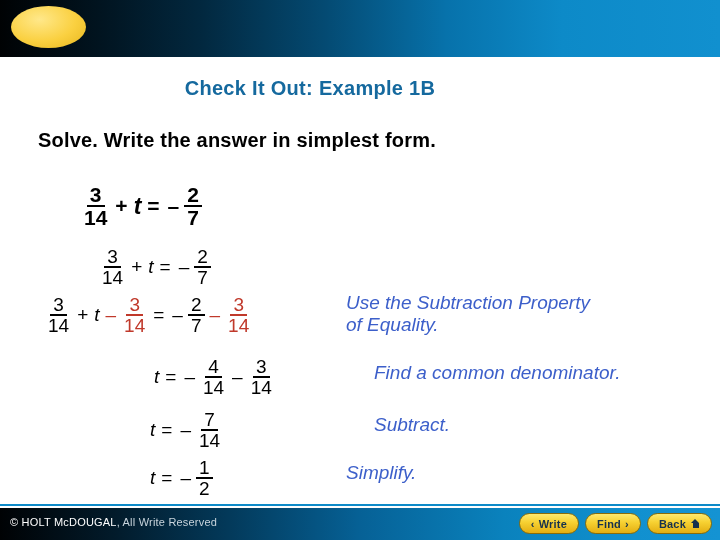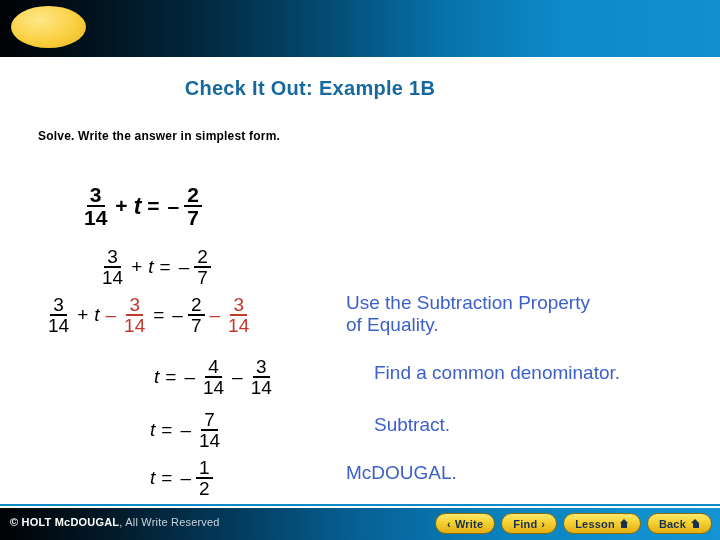--- a/index.html
+++ b/index.html
@@ -61,21 +61,21 @@
     font-size: 20px;
     font-weight: bold;
     letter-spacing: 0.3px;
   }
 
   
   .instruction {
     position: absolute;
     left: 38px; top: 129px;
     color: #000000;
-    font-size: 12px;
+    font-size: 20px;
     font-weight: bold;
     letter-spacing: 0.2px;
   }
 
   
   .eq {
     position: absolute;
     display: flex;
     align-items: center;
     white-space: nowrap;
@@ -124,20 +124,21 @@
 
   
   #eq4 { left: 152px; top: 357px; font-size: 19px; }
   #eq5 { left: 148px; top: 410px; font-size: 19px; }
   #eq6 { left: 148px; top: 458px; font-size: 19px; }
 
   
   .note {
     position: absolute;
     color: #3c5fca;
+    font-style: italic;
     font-size: 19px;
     line-height: 1.18;
     white-space: pre-line;
   }
   #note1 { left: 346px; top: 292px; width: 365px; }
   #note2 { left: 346px; top: 362px; width: 365px; margin-left: 28px; }
   #note3 { left: 346px; top: 414px; width: 365px; margin-left: 28px; }
   #note4 { left: 346px; top: 462px; width: 365px; }
 
   
@@ -165,21 +166,21 @@
   .copyright {
     position: absolute;
     left: 10px; top: 8px;
     font-size: 11px;
     color: #c8d4dc;
     letter-spacing: 0.2px;
     white-space: nowrap;
   }
   .copyright .brand {
     color: #ffffff;
-    font-weight: bold;
+    font-weight: normal;
   }
   .nav-group {
     position: absolute;
     right: 8px; top: 5px;
     display: flex;
     gap: 6px;
     align-items: center;
   }
   .nav-btn {
     display: inline-flex;
@@ -320,38 +321,34 @@
   <span class="frac">
     <span class="num">1</span>
     <span class="den">2</span>
   </span>
 </div>
 
 <div class="note" id="note1">Use the Subtraction Property
 of Equality.</div>
 <div class="note" id="note2">Find a common denominator.</div>
 <div class="note" id="note3">Subtract.</div>
-<div class="note" id="note4">McDOUGAL.</div>
+<div class="note" id="note4">Simplify.</div>
 
 <div class="footer-top-rule"></div>
 <div class="footer">
   <div class="copyright">
     <span class="brand">© HOLT McDOUGAL</span><span>, All Write Reserved</span>
   </div>
   <div class="nav-group">
     <div class="nav-btn">
       <span class="chev">‹</span>
       <span>Write</span>
     </div>
     <div class="nav-btn">
       <span>Find</span>
       <span class="chev">›</span>
     </div>
     <div class="nav-btn">
-      <span>Lesson</span>
-      <span class="home"></span>
-    </div>
-    <div class="nav-btn">
       <span>Back</span>
       <span class="home"></span>
     </div>
   </div>
 </div>
 
 </body></html>

